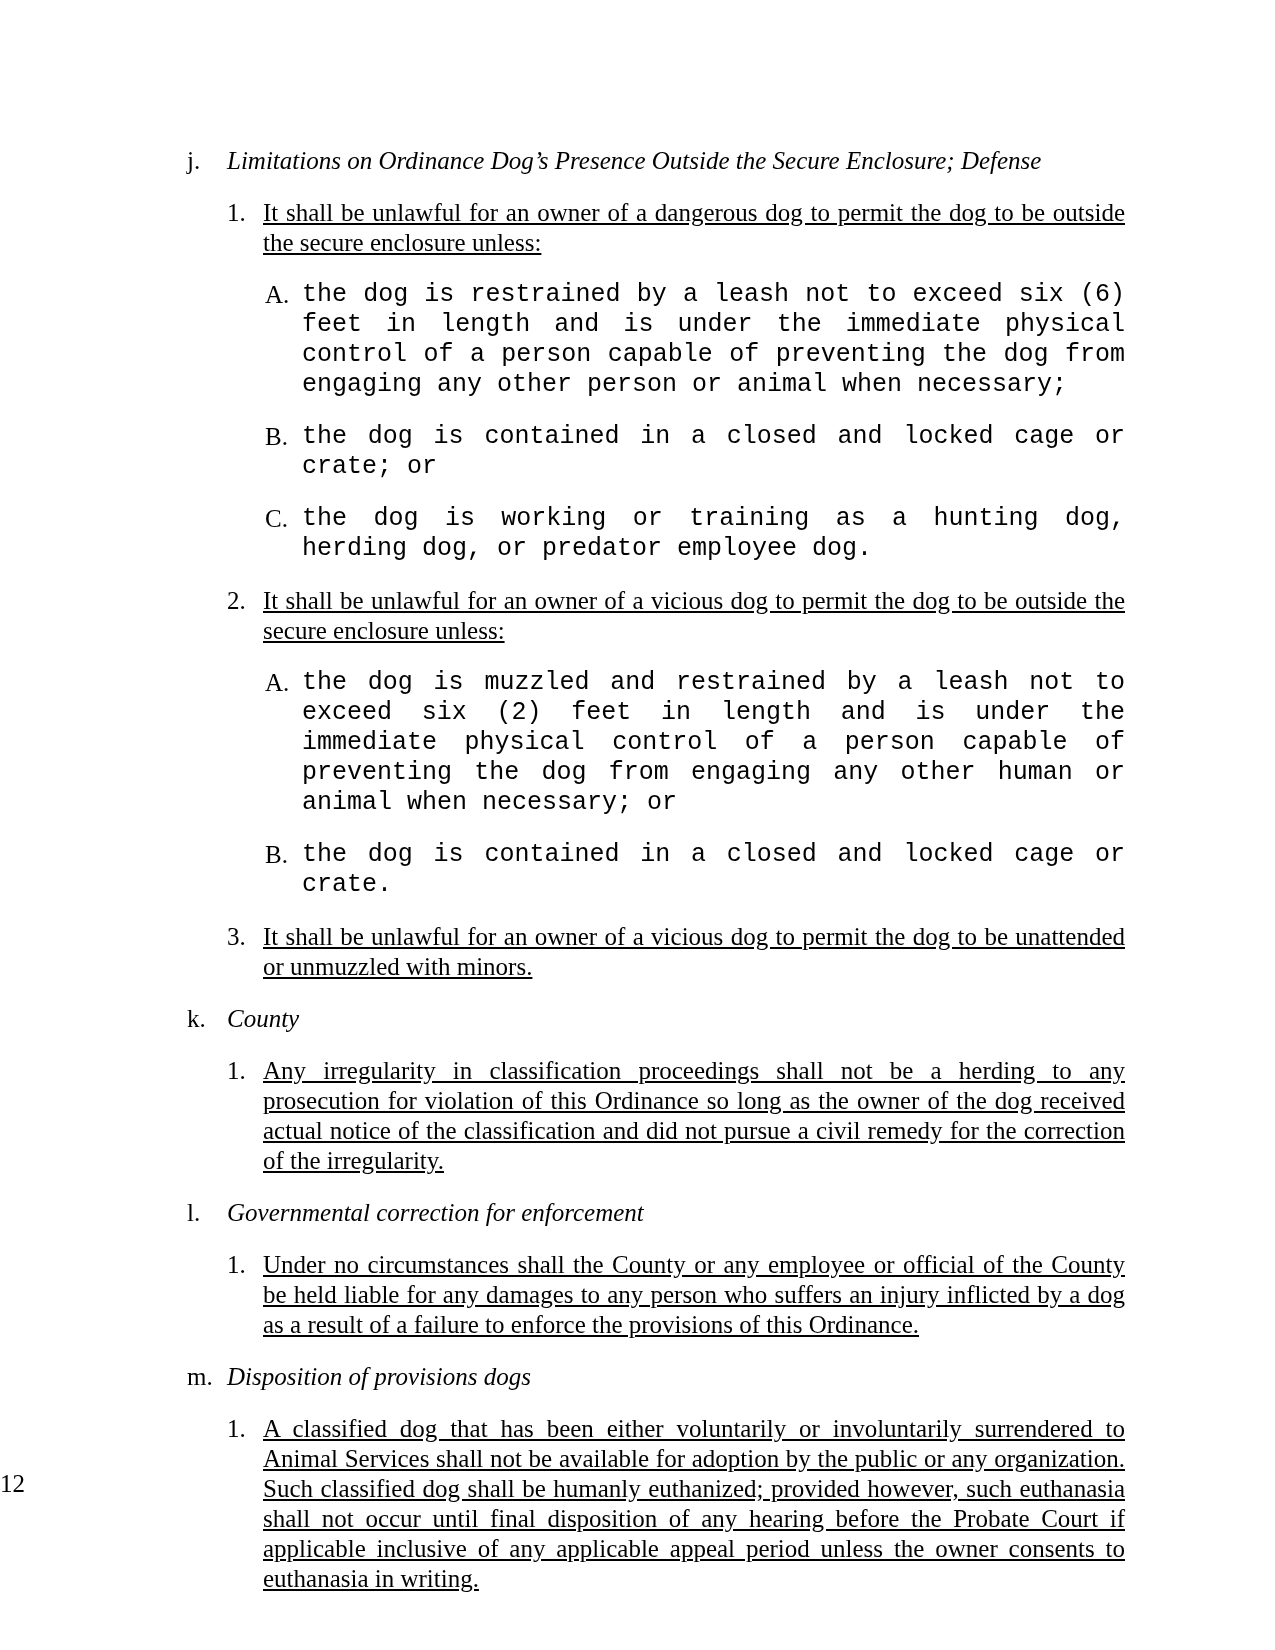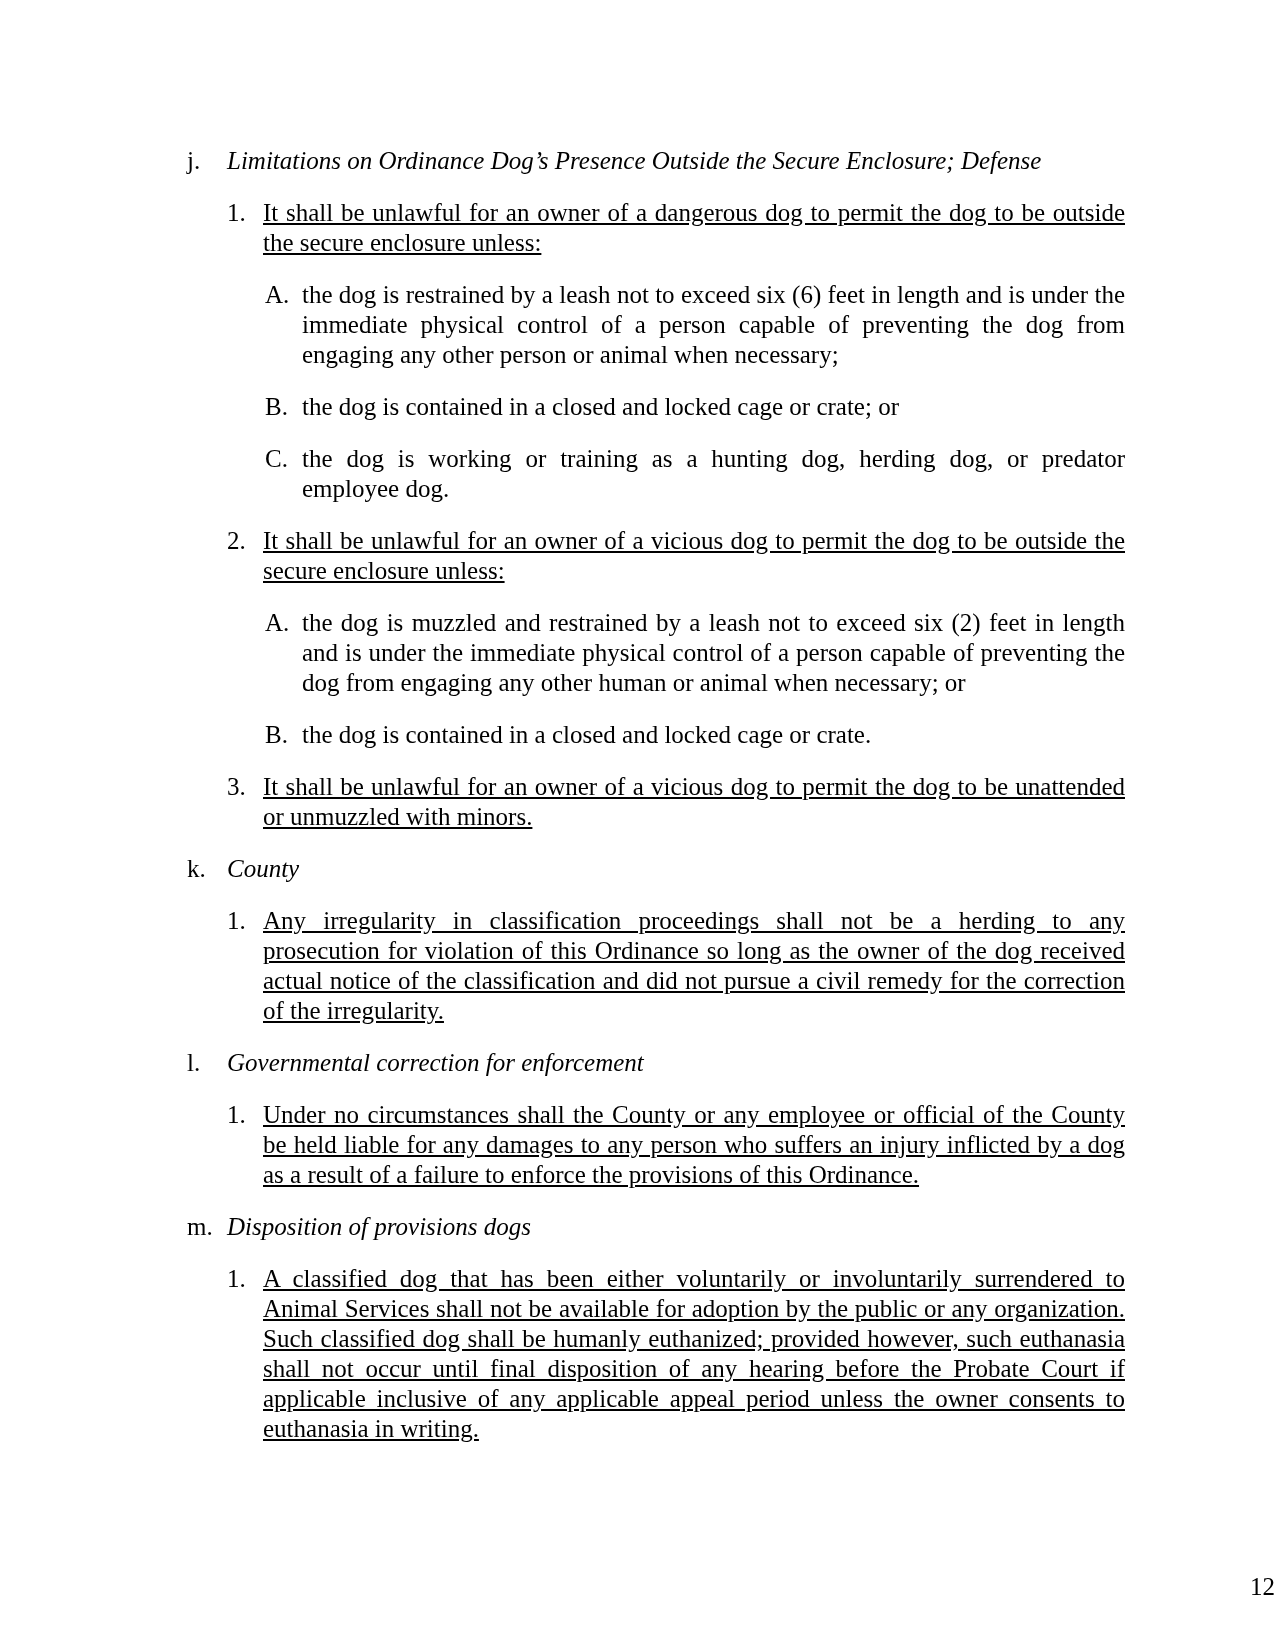--- a/index.html
+++ b/index.html
@@ -52,27 +52,28 @@
     display: flex;
     margin-left: 78px;
     margin-bottom: 22px;
   }
   .sub-marker {
     flex: 0 0 37px;
   }
   .sub-text {
     flex: 1;
     text-align: justify;
+    font-family: Liberation Mono, monospace;
   }
   .footer {
     position: absolute;
-    top: 1572px;
+    top: 1469px;
     left: 0;
     width: 100%;
-    text-align: right;
+    text-align: left;
   }
 </style>
 </head>
 <body>
 
 <main class="page">
   <div class="content" id="doc-content">
       <div class="sec-head">
         <span class="sec-marker">j.</span>
         <span class="sec-title">Limitations on Ordinance Dog’s Presence Outside the Secure Enclosure; Defense</span>

